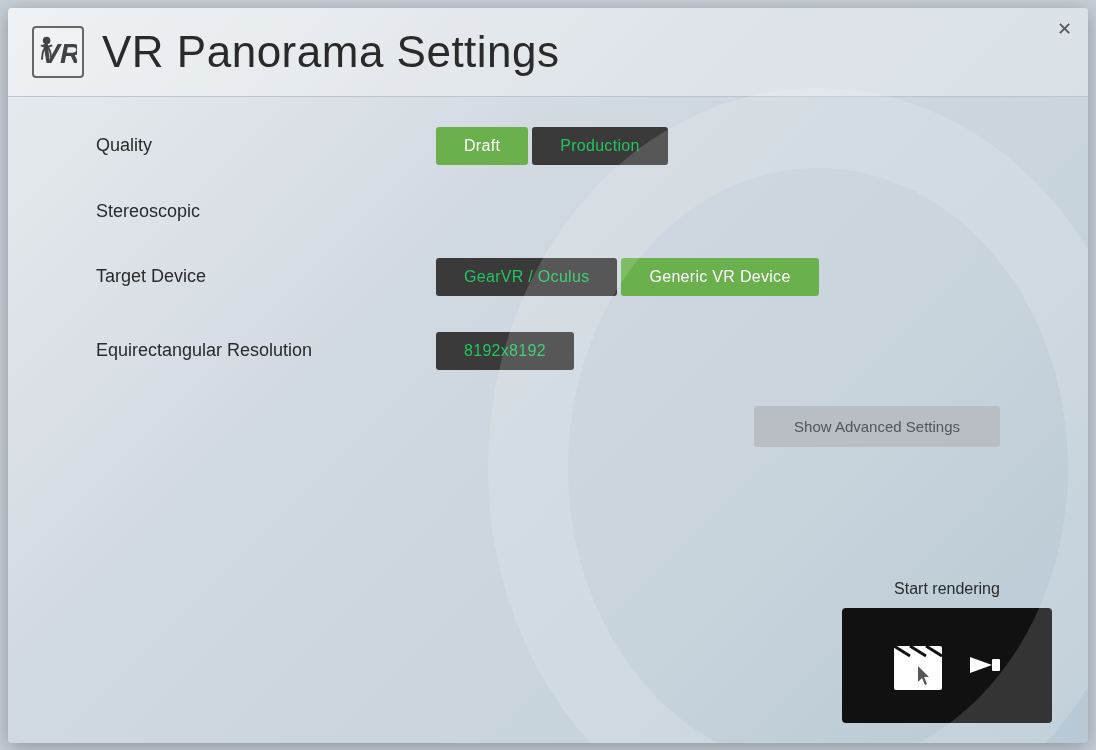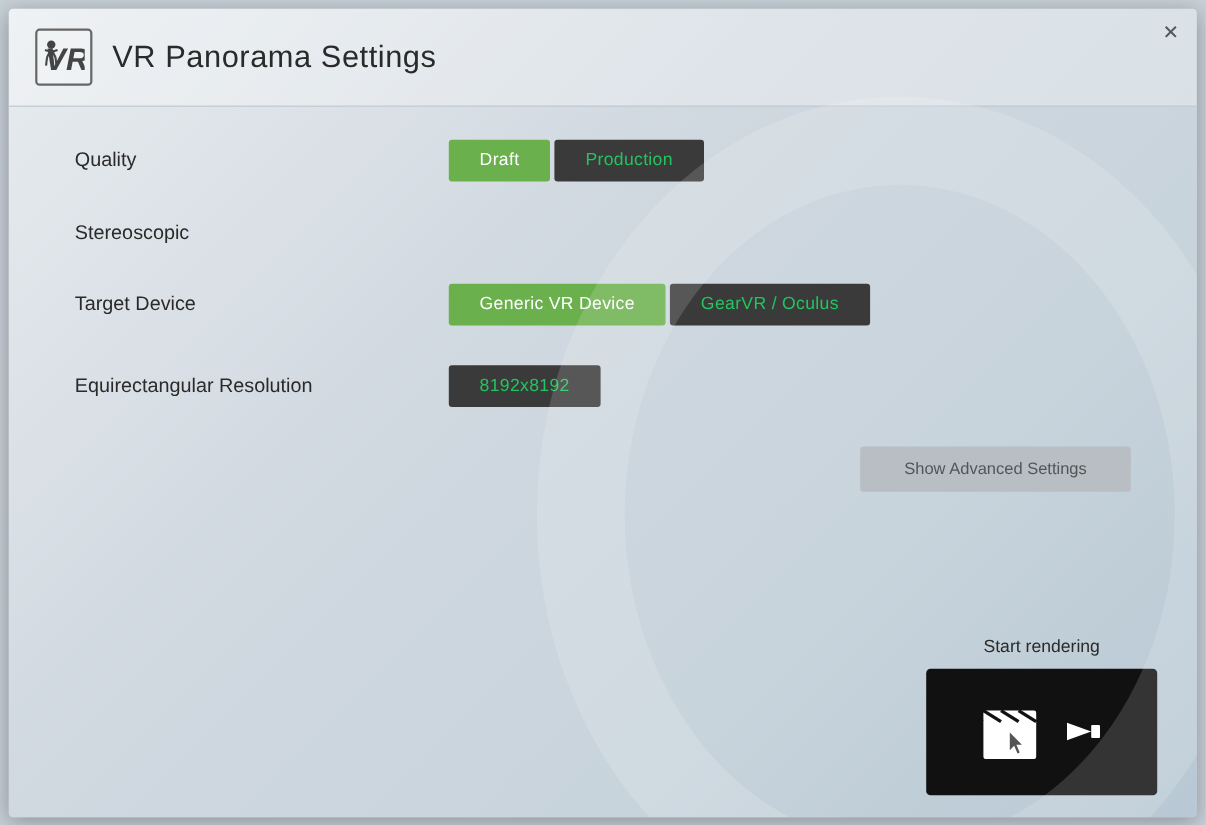--- a/index.html
+++ b/index.html
@@ -74,28 +74,28 @@
       flex-shrink: 0;
       background: rgba(255,255,255,0.2);
     }
 
     .vr-logo svg {
       width: 38px;
       height: 38px;
     }
 
     .title {
-      font-size: 28px;
+      font-size: 44px;
       font-weight: 300;
       color: #2a2a2a;
       letter-spacing: 0.5px;
     }
 
     .content {
-      padding: 30px 60px;
+      padding: 30px 88px;
     }
 
     .setting-row {
       display: flex;
       align-items: center;
       margin-bottom: 36px;
     }
 
     .setting-label {
       font-size: 18px;
@@ -210,22 +210,22 @@
       </div>
     </div>
 
     <div class="setting-row">
       <span class="setting-label">Stereoscopic</span>
     </div>
 
     <div class="setting-row">
       <span class="setting-label">Target Device</span>
       <div class="btn-group">
+        <button class="btn btn-dark">GearVR / Oculus</button>
         <button class="btn btn-active-green">Generic VR Device</button>
-        <button class="btn btn-dark">GearVR / Oculus</button>
       </div>
     </div>
 
     <div class="setting-row">
       <span class="setting-label">Equirectangular Resolution</span>
       <div class="btn-group">
         <button class="btn btn-dark">8192x8192</button>
       </div>
     </div>
 

